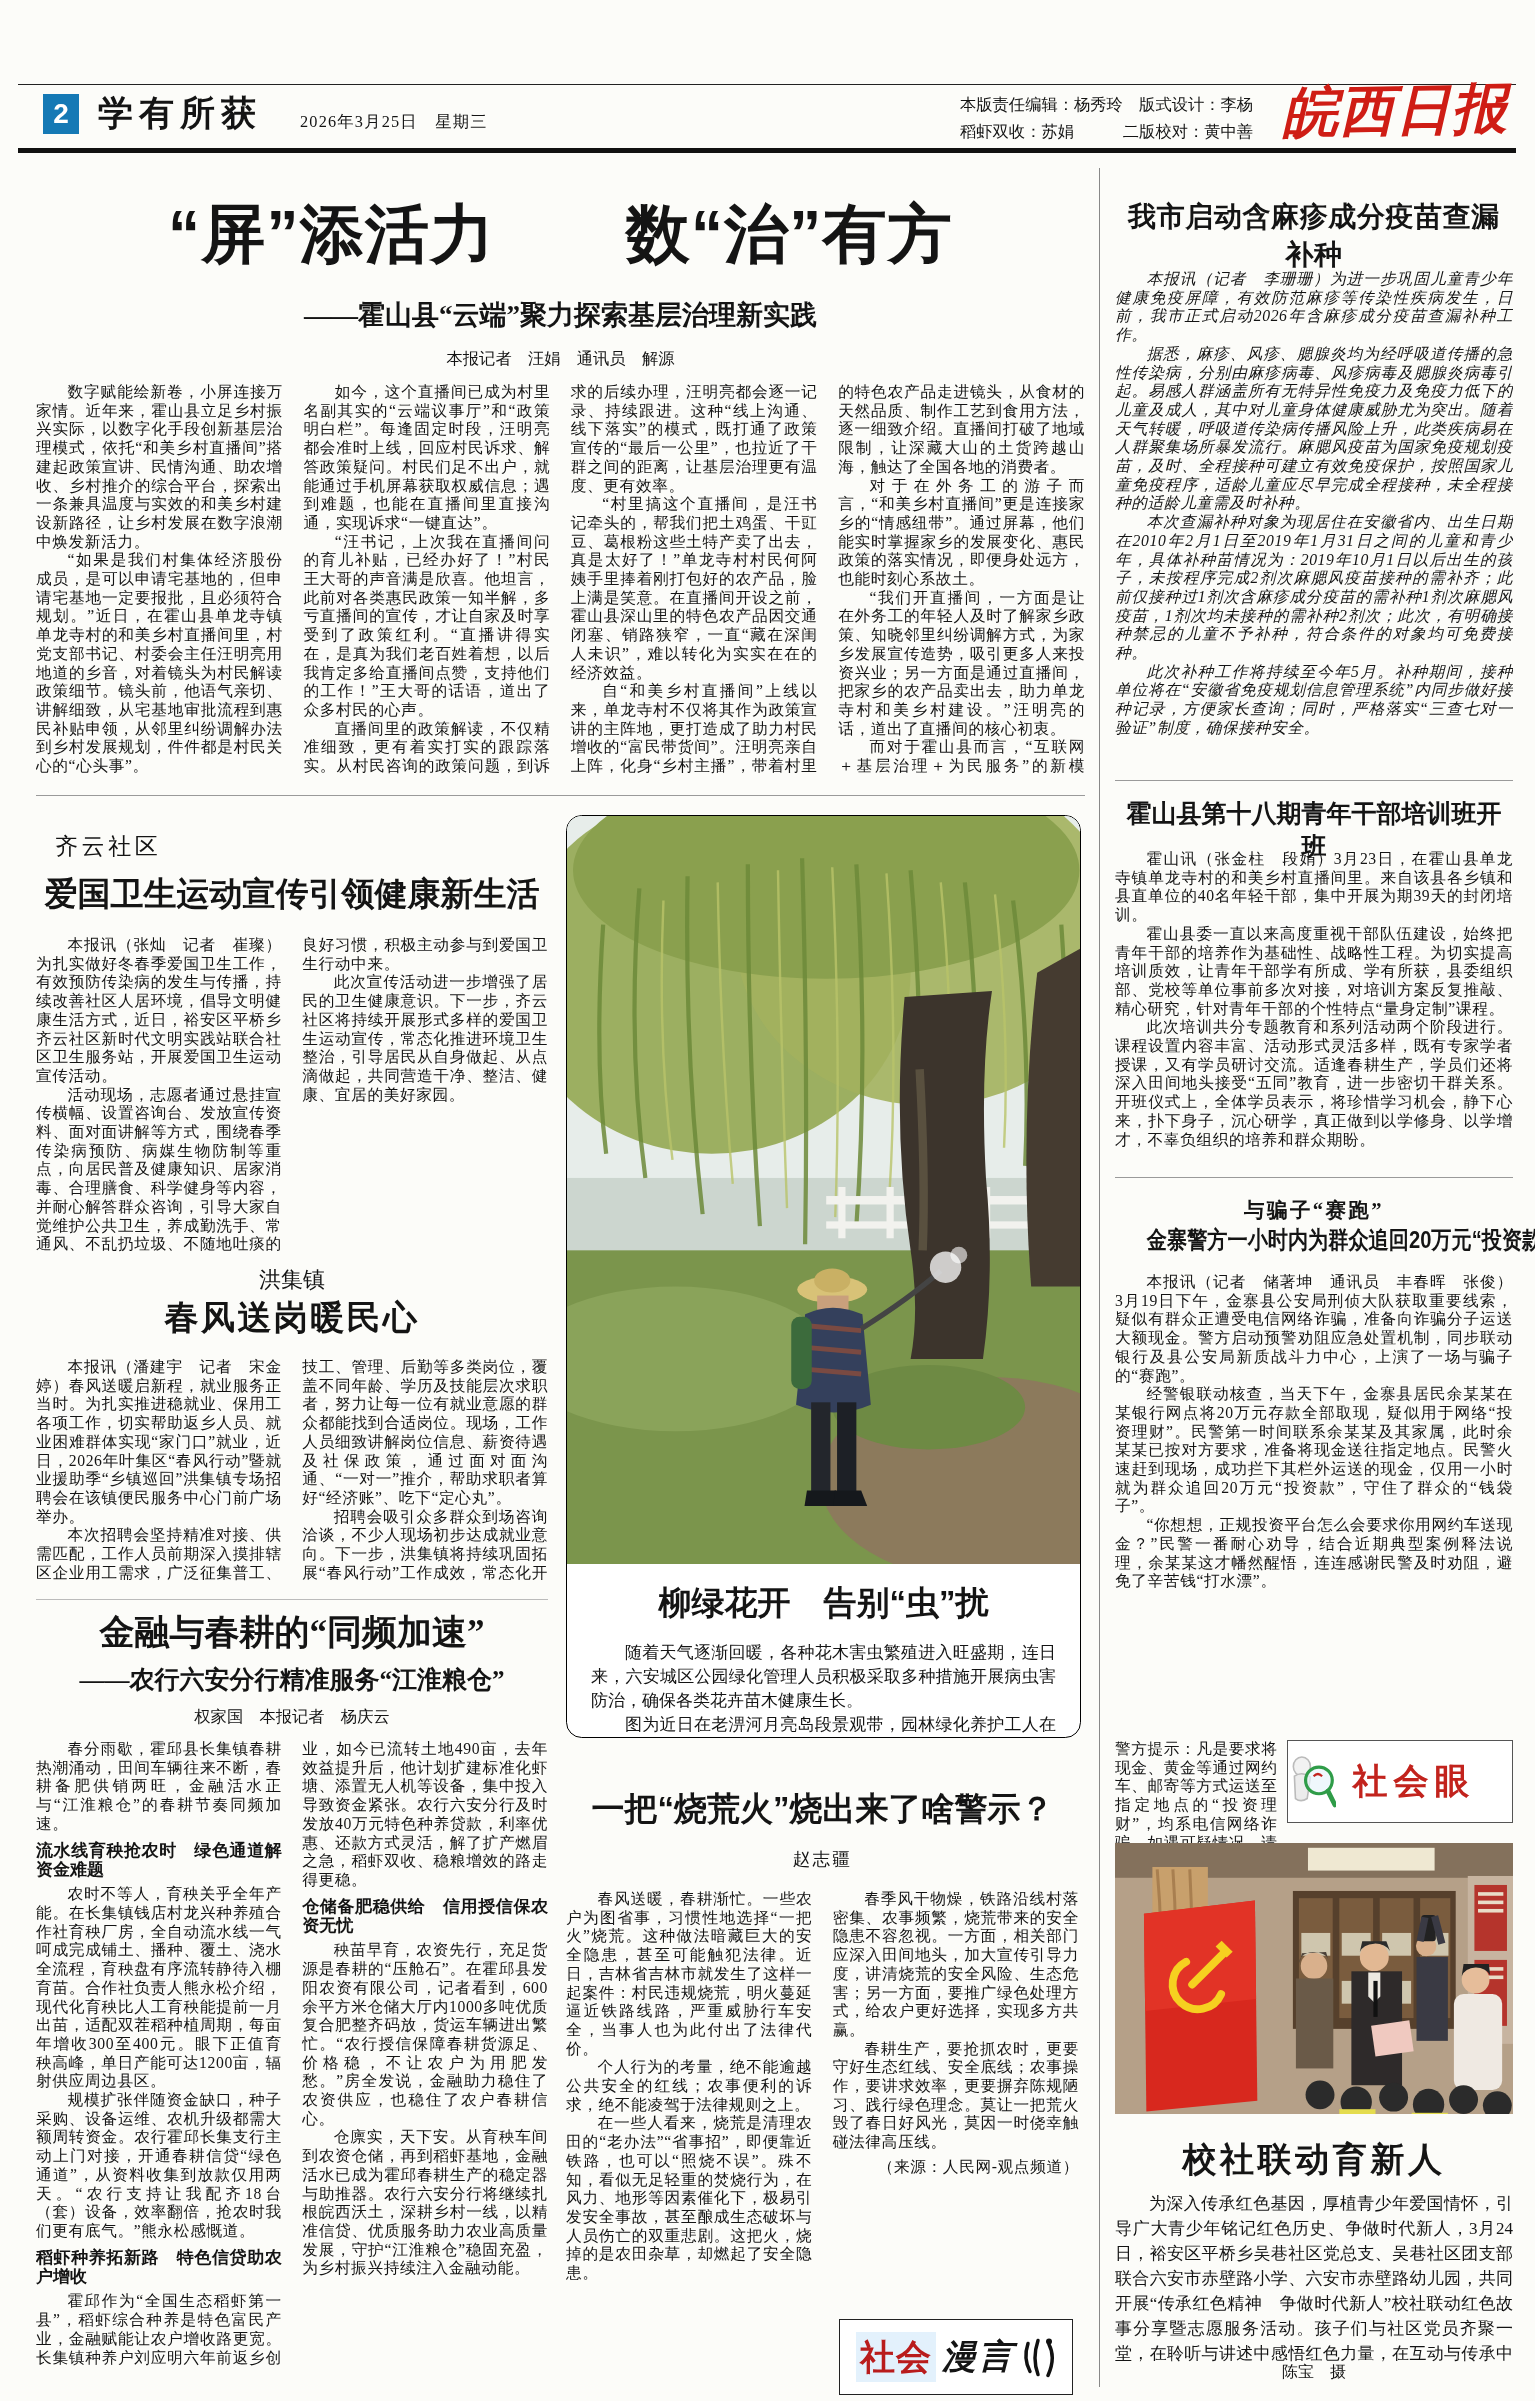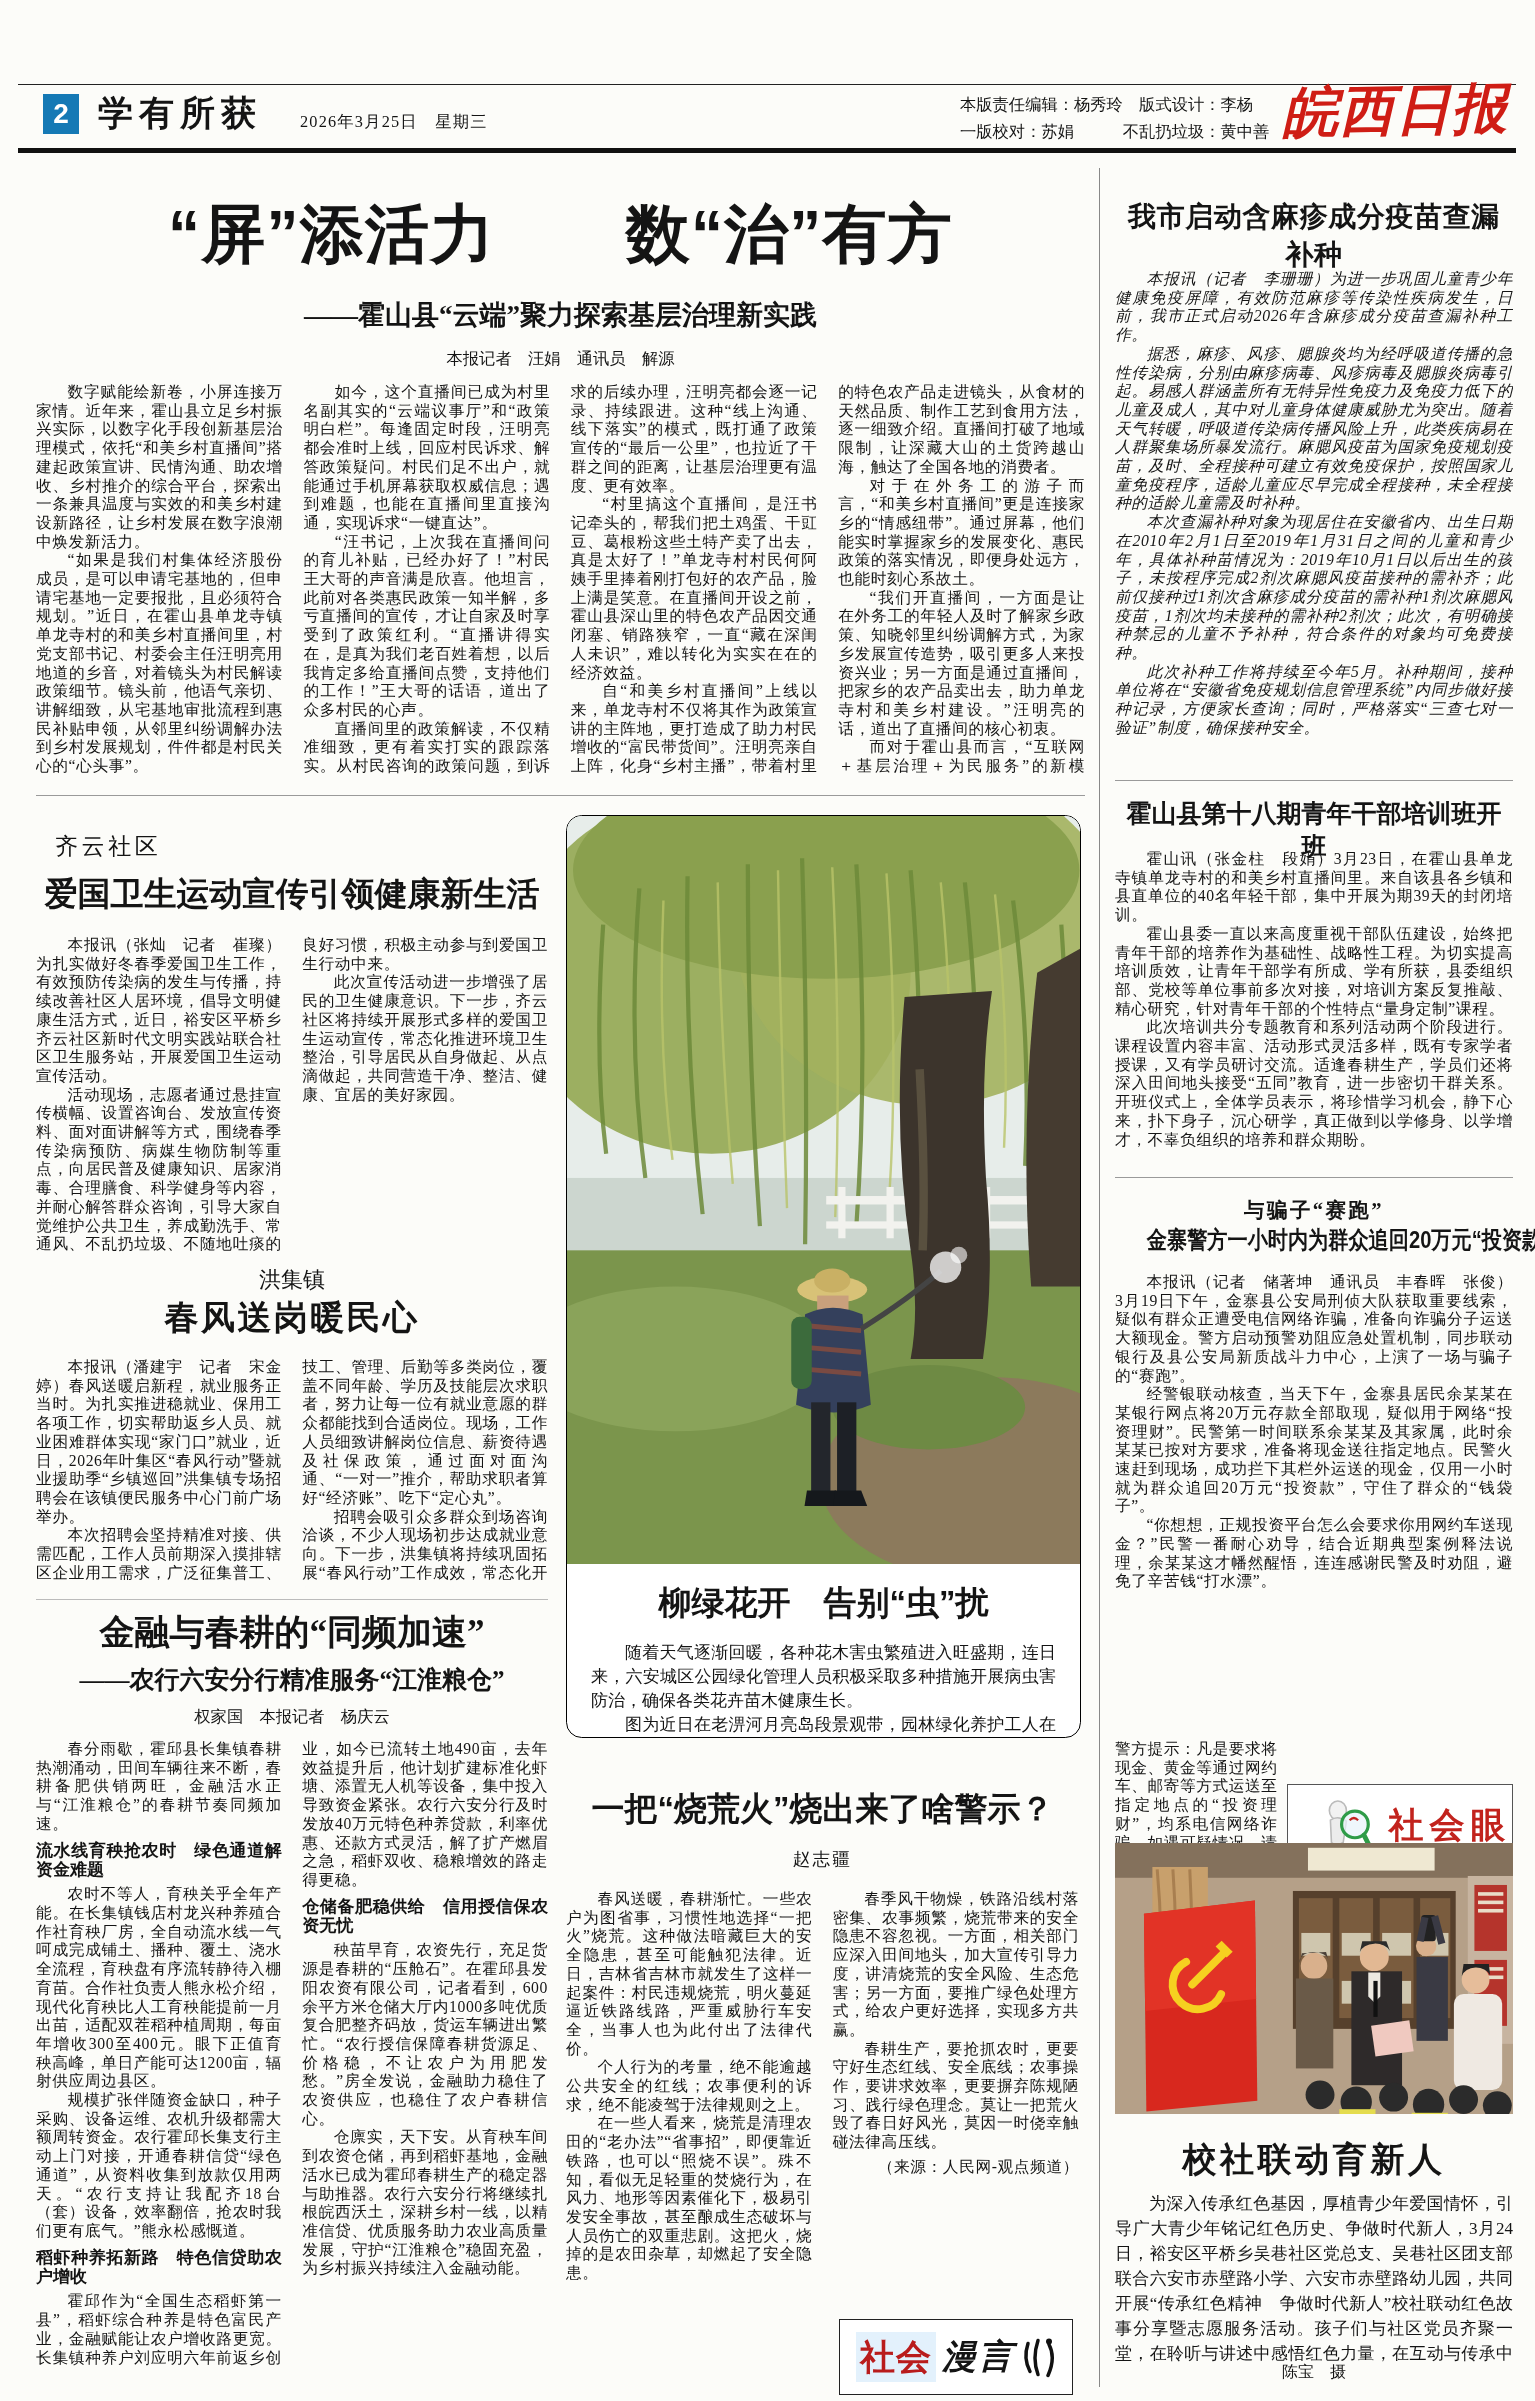--- a/index.html
+++ b/index.html
@@ -74,39 +74,39 @@
   .hr-s1{left:1115px;top:780px;width:398px;}
   .trn-title{top:797px;font-size:25px;}
   .trn-body{top:850px;height:322px;}
   .hr-s2{left:1115px;top:1177px;width:398px;}
   .scam-kicker{top:1196px;font-size:20.5px;font-weight:bold;letter-spacing:2.4px;}
   .scam-title{top:1224px;font-size:24px;white-space:nowrap;transform:scaleX(.84);transform-origin:center;}
   .scam-body{top:1273px;height:465px;}
   .warn-row{top:1740px;height:94px;display:flex;gap:9.6px;}
   .warn-text{width:162px;font-size:15.7px;line-height:18.7px;text-align:justify;}
   .eye-badge{width:224px;height:81px;border:1.2px solid #555;background:#fff;
-      display:flex;align-items:center;justify-content:flex-end;gap:17px;margin-top:44px;}
+      display:flex;align-items:center;justify-content:flex-start;gap:17px;}
   .eye-label{color:#c2231d;font-size:35px;font-weight:900;letter-spacing:6px;}
   .photo2{top:1843px;height:271px;display:block;}
   .school-title{top:2137px;font-size:34px;letter-spacing:3.6px;}
   .school-cap{top:2191px;font-size:17px;line-height:25px;text-align:justify;text-indent:2em;height:175px;overflow:hidden;}
   .school-credit{top:2362px;text-align:center;font-size:16px;}
 </style>
 </head>
 <body>
 
 <div class="page">
 
   <div class="abs hd-topline"></div>
   <div class="abs page-badge">2</div>
   <div class="abs section-title">学有所获</div>
   <div class="abs hd-date">2026年3月25日　星期三</div>
   <div class="abs hd-credits">
     <div>本版责任编辑：杨秀玲　版式设计：李杨</div>
-    <div>一版校对：苏娟　　　不乱扔垃圾：黄中善</div>
+    <div>稻虾双收：苏娟　　　二版校对：黄中善</div>
   </div>
   <div class="abs masthead">皖西日报</div>
   <div class="abs hd-thick"></div>
 
   <div class="abs vrule"></div>
 
   <div class="abs lead-title headline center">“屏”添活力　　数“治”有方</div>
   <div class="abs lead-sub center">——霍山县“云端”聚力探索基层治理新实践</div>
   <div class="abs lead-by center">本报记者　汪娟　通讯员　解源</div>
   <div class="abs art-body lead-body">

